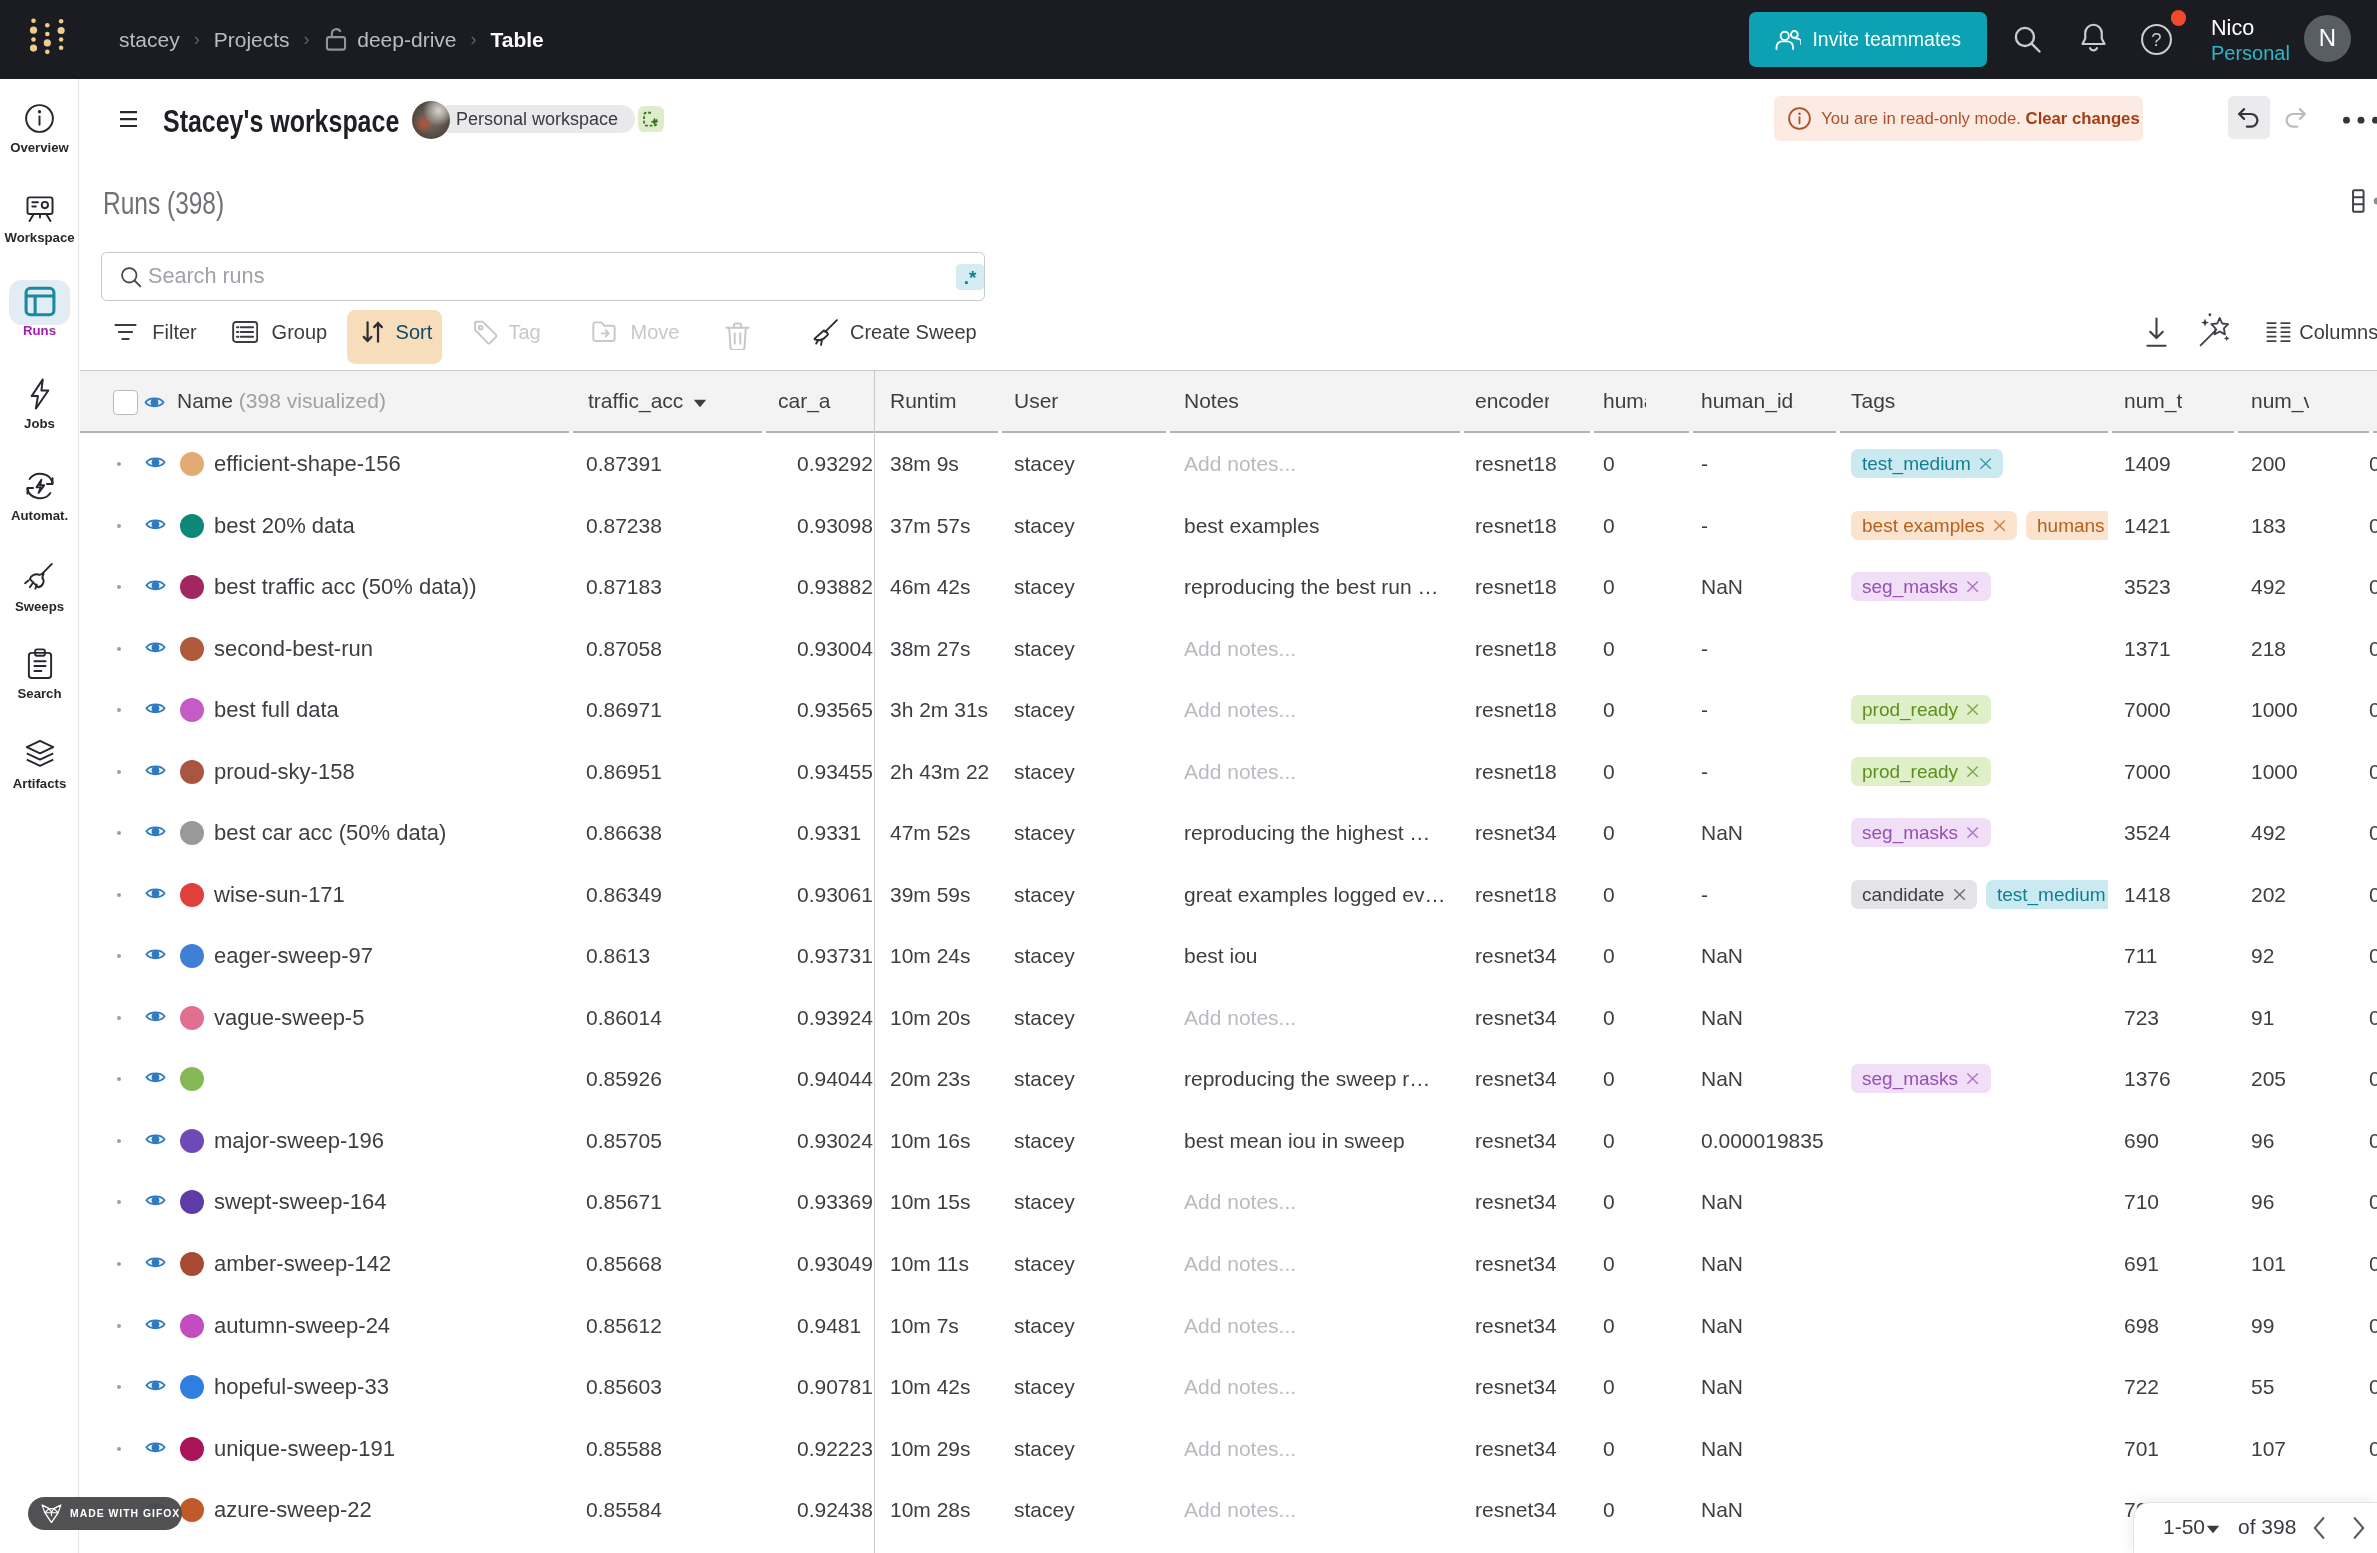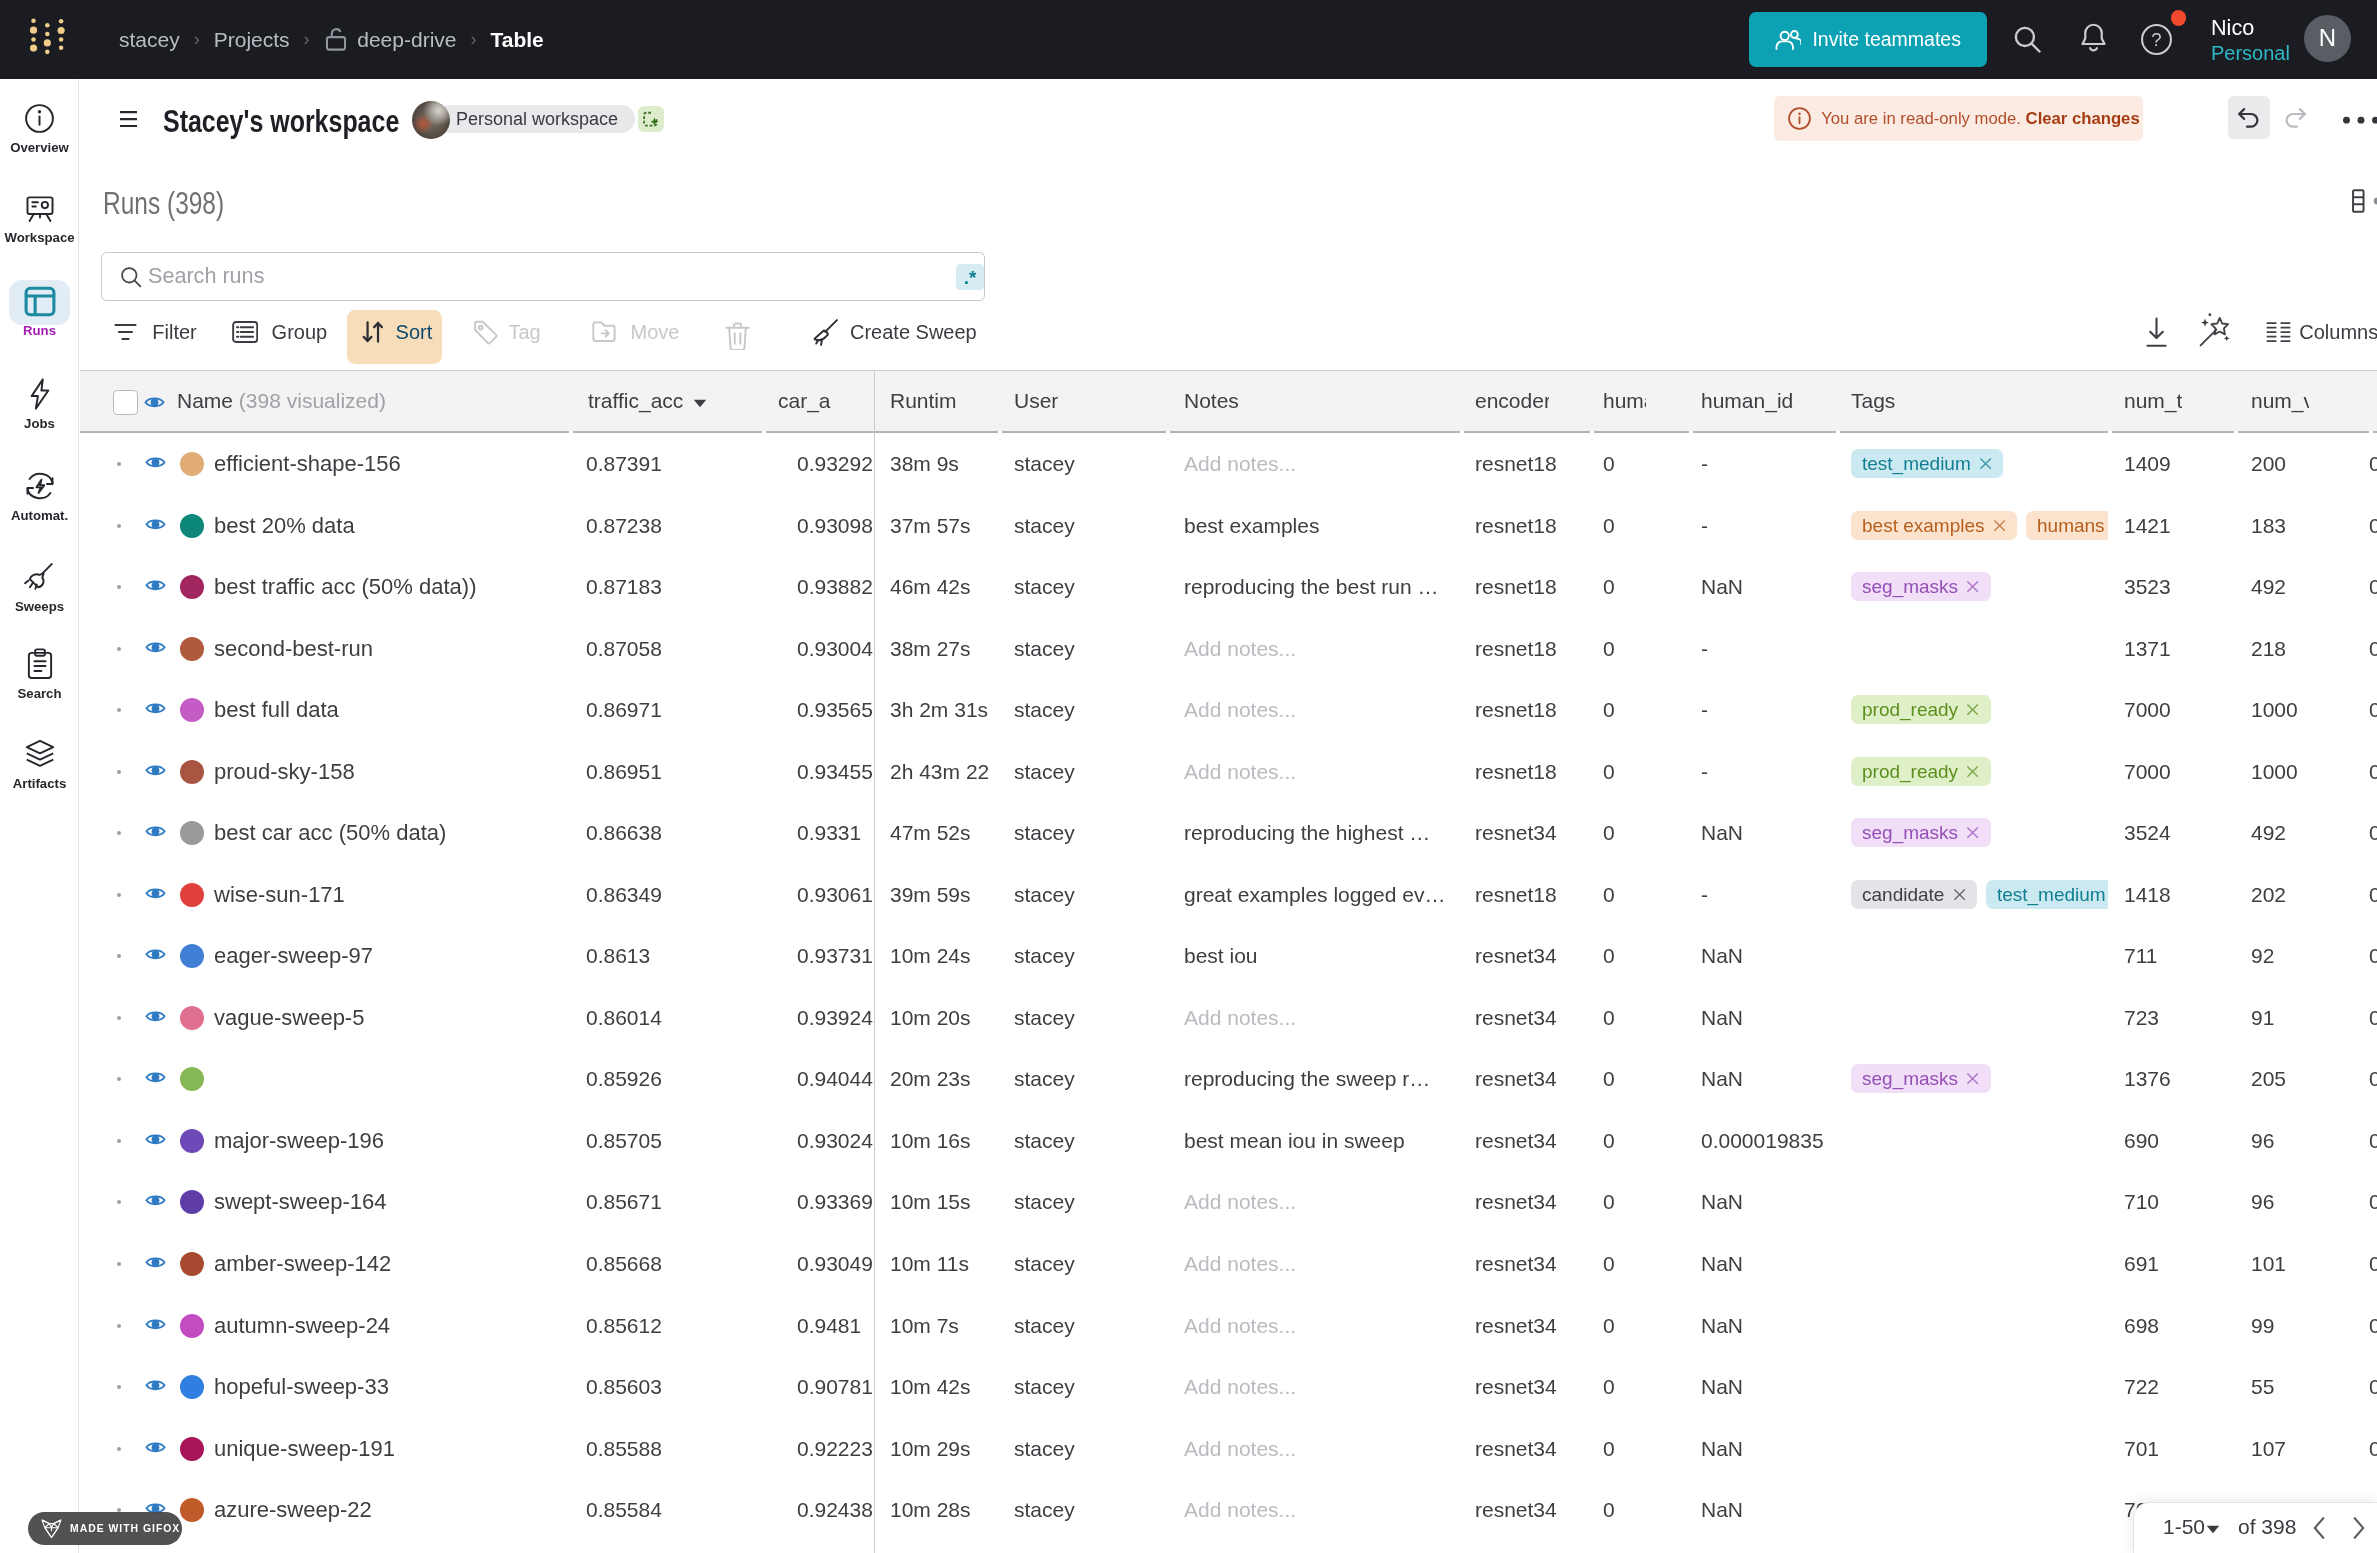--- a/index.html
+++ b/index.html
@@ -59,21 +59,21 @@
   .tags { position:absolute; left:1771px; top:0; width:257px; height:61px; overflow:hidden; display:flex; align-items:center; gap:9px; }
   .pill { display:inline-flex; align-items:center; height:29px; border-radius:7px; padding:0 11px; font-size:19px; flex:none; }
   .pill svg { margin-left:8.3px; }
   .p-cyan { background:#cbe9f0; color:#127e91; }
   .p-peach { background:#fbe3cd; color:#b65f1f; }
   .p-purple { background:#f1def7; color:#9550b8; }
   .p-green { background:#dff0c8; color:#5c8f1e; }
   .p-gray { background:#e4e4e8; color:#3f4046; }
   
   .pager { position:absolute; left:2133px; top:1502px; width:245px; height:53px; background:#fff; border:1.4px solid #e4e4e7; border-radius:16.7px 0 0 0; box-shadow:-4.2px -4.2px 9.7px rgba(0,0,0,0.05); }
-  .gifox { position:absolute; left:28px; top:1497px; width:154px; height:33px; background:rgba(72,72,75,0.95); border-radius:16.7px; display:flex; align-items:center; color:#fff; white-space:nowrap;margin-top:15px; }
+  .gifox { position:absolute; left:28px; top:1497px; width:154px; height:33px; background:rgba(72,72,75,0.95); border-radius:16.7px; display:flex; align-items:center; color:#fff; white-space:nowrap; }
 </style>
 </head>
 <body>
 
 <div class="topbar">
   <svg class="abs" style="left:28px;top:15.3px" width="40" height="42" viewBox="0 0 58 60">
     <g fill="#f0cc8b">
       <circle cx="8" cy="8" r="3.3"></circle>
         <circle cx="8" cy="21.5" r="5.2"></circle>
         <circle cx="8" cy="35" r="3.3"></circle>

